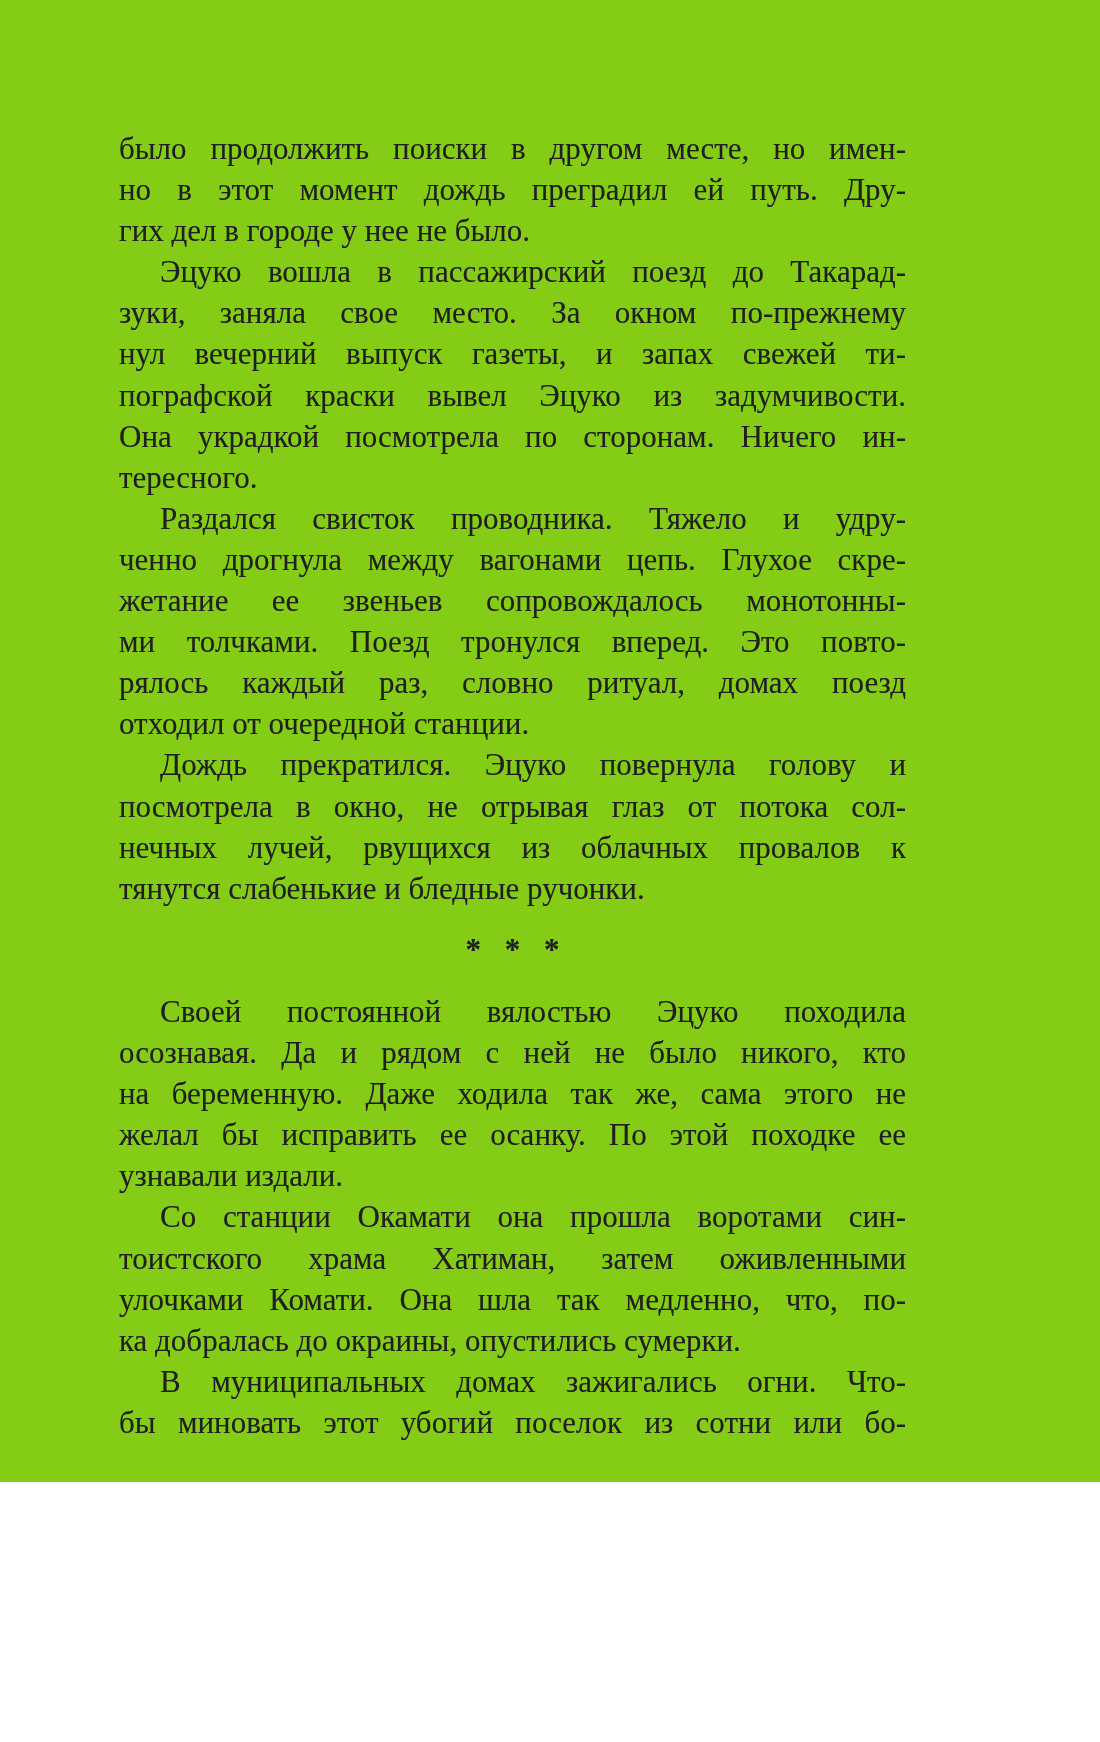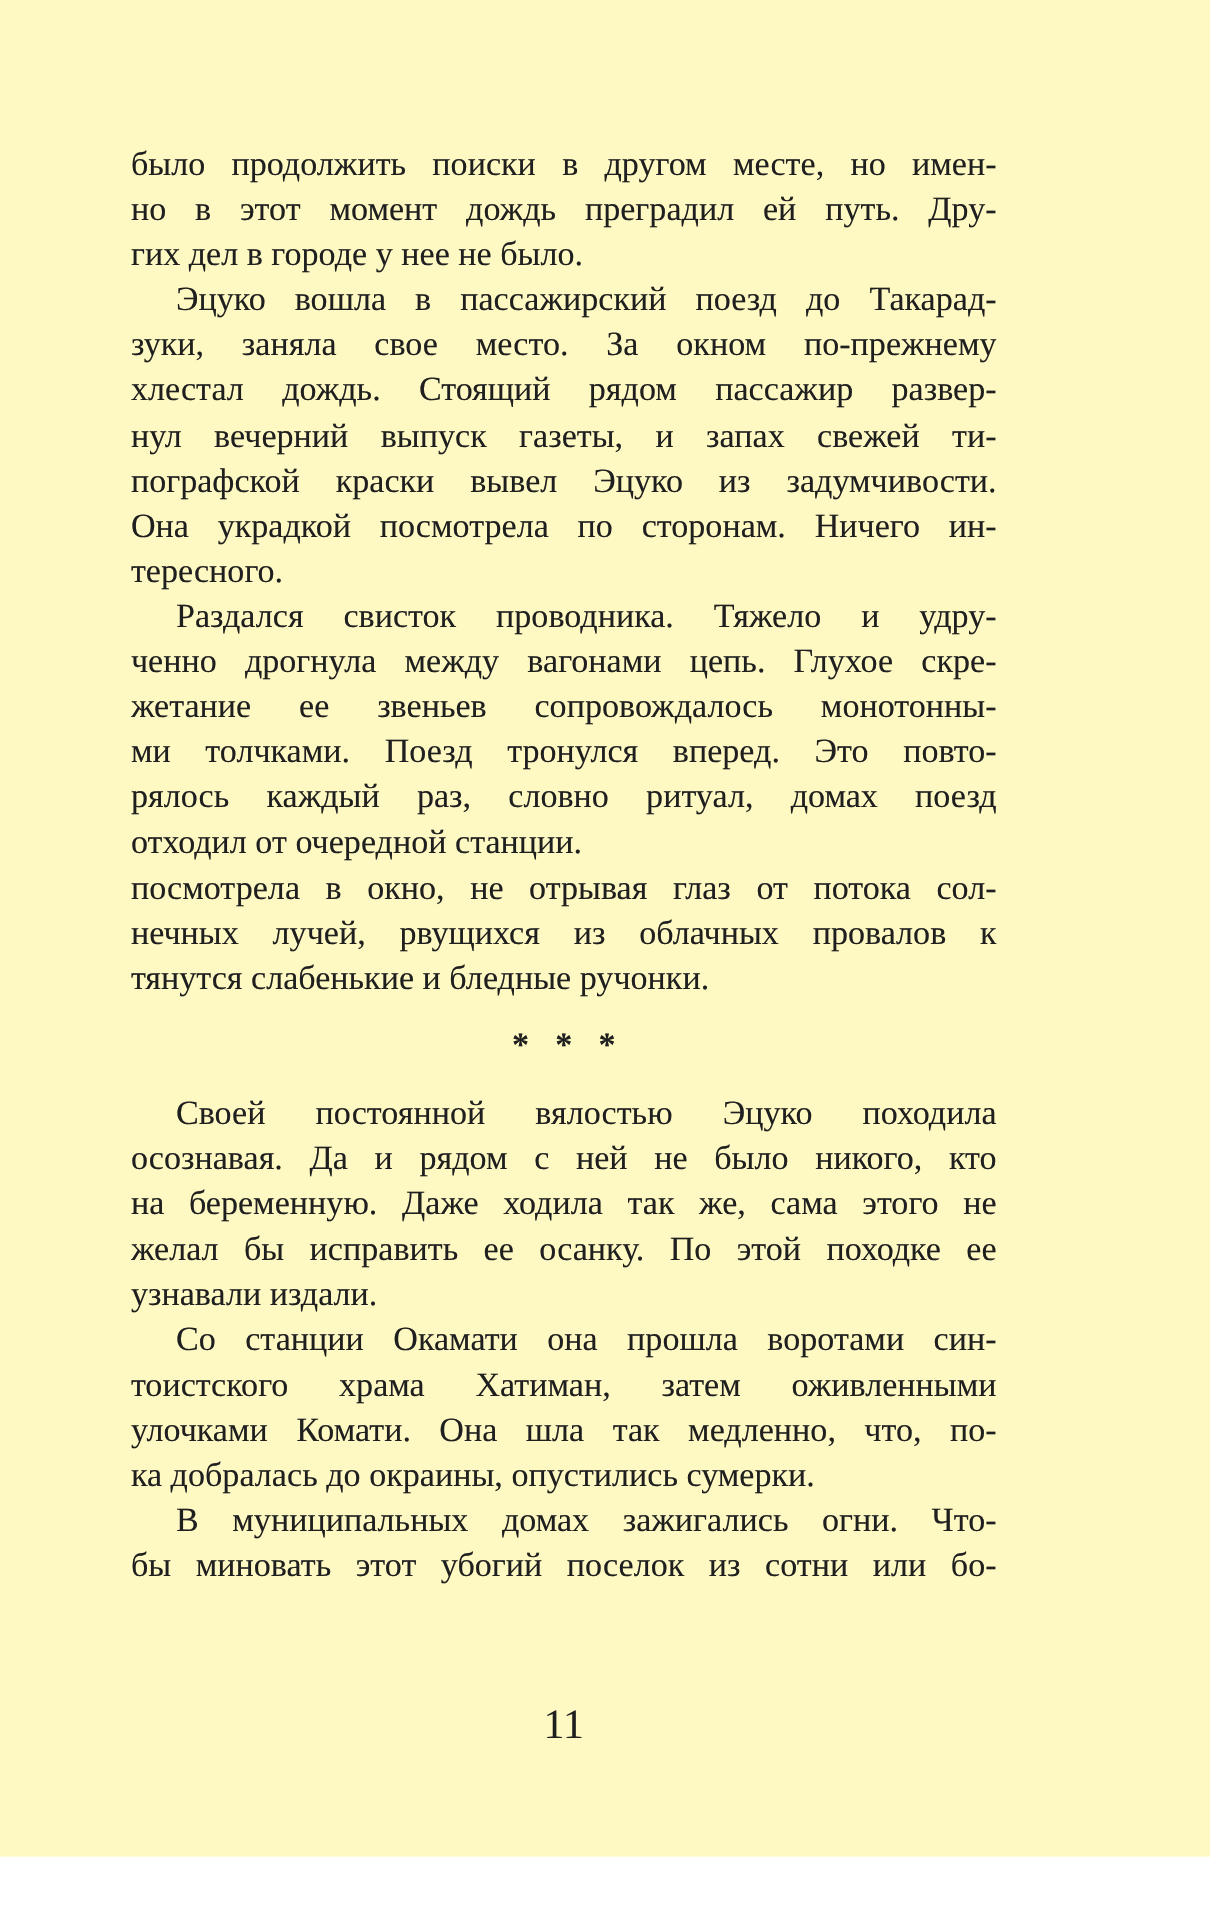--- a/index.html
+++ b/index.html
@@ -3,22 +3,22 @@
 <meta charset="utf-8">
 <style>
   html, body {
     margin: 0;
     padding: 0;
     background: #ffffff;
   }
   .page {
     position: relative;
     width: 1100px;
-    height: 1688px;
-    background: #fef9c3;
+    height: 1482px;
+    background: #84cc16;
     font-family: "Liberation Serif", "DejaVu Serif", serif;
     color: #1f1f1f;
     overflow: hidden;
   }
   .text-block {
     position: absolute;
     left: 119px;
     top: 128px;
     width: 787px;
     font-size: 31px;
@@ -61,31 +61,31 @@
 </head>
 <body>
 
 <div class="page">
   <div class="text-block">
       <div class="line">было продолжить поиски в другом месте, но имен-</div>
       <div class="line">но в этот момент дождь преградил ей путь. Дру-</div>
       <div class="line last">гих дел в городе у нее не было.</div>
       <div class="line indent">Эцуко вошла в пассажирский поезд до Такарад-</div>
       <div class="line">зуки, заняла свое место. За окном по-прежнему</div>
-      <div class="line">хлестал дождь. Стоящий рядом пассажир развер-</div>
       <div class="line">нул вечерний выпуск газеты, и запах свежей ти-</div>
       <div class="line">пографской краски вывел Эцуко из задумчивости.</div>
       <div class="line">Она украдкой посмотрела по сторонам. Ничего ин-</div>
       <div class="line last">тересного.</div>
       <div class="line indent">Раздался свисток проводника. Тяжело и удру-</div>
       <div class="line">ченно дрогнула между вагонами цепь. Глухое скре-</div>
       <div class="line">жетание ее звеньев сопровождалось монотонны-</div>
       <div class="line">ми толчками. Поезд тронулся вперед. Это повто-</div>
       <div class="line">рялось каждый раз, словно ритуал, домах поезд</div>
       <div class="line last">отходил от очередной станции.</div>
+      <div class="line indent">Дождь прекратился. Эцуко повернула голову и</div>
       <div class="line">посмотрела в окно, не отрывая глаз от потока сол-</div>
       <div class="line">нечных лучей, рвущихся из облачных провалов к</div>
       <div class="line last">тянутся слабенькие и бледные ручонки.</div>
       <div class="separator">* * *</div>
       <div class="line indent">Своей постоянной вялостью Эцуко походила</div>
       <div class="line">осознавая. Да и рядом с ней не было никого, кто</div>
       <div class="line">на беременную. Даже ходила так же, сама этого не</div>
       <div class="line">желал бы исправить ее осанку. По этой походке ее</div>
       <div class="line last">узнавали издали.</div>
       <div class="line indent">Со станции Окамати она прошла воротами син-</div>

